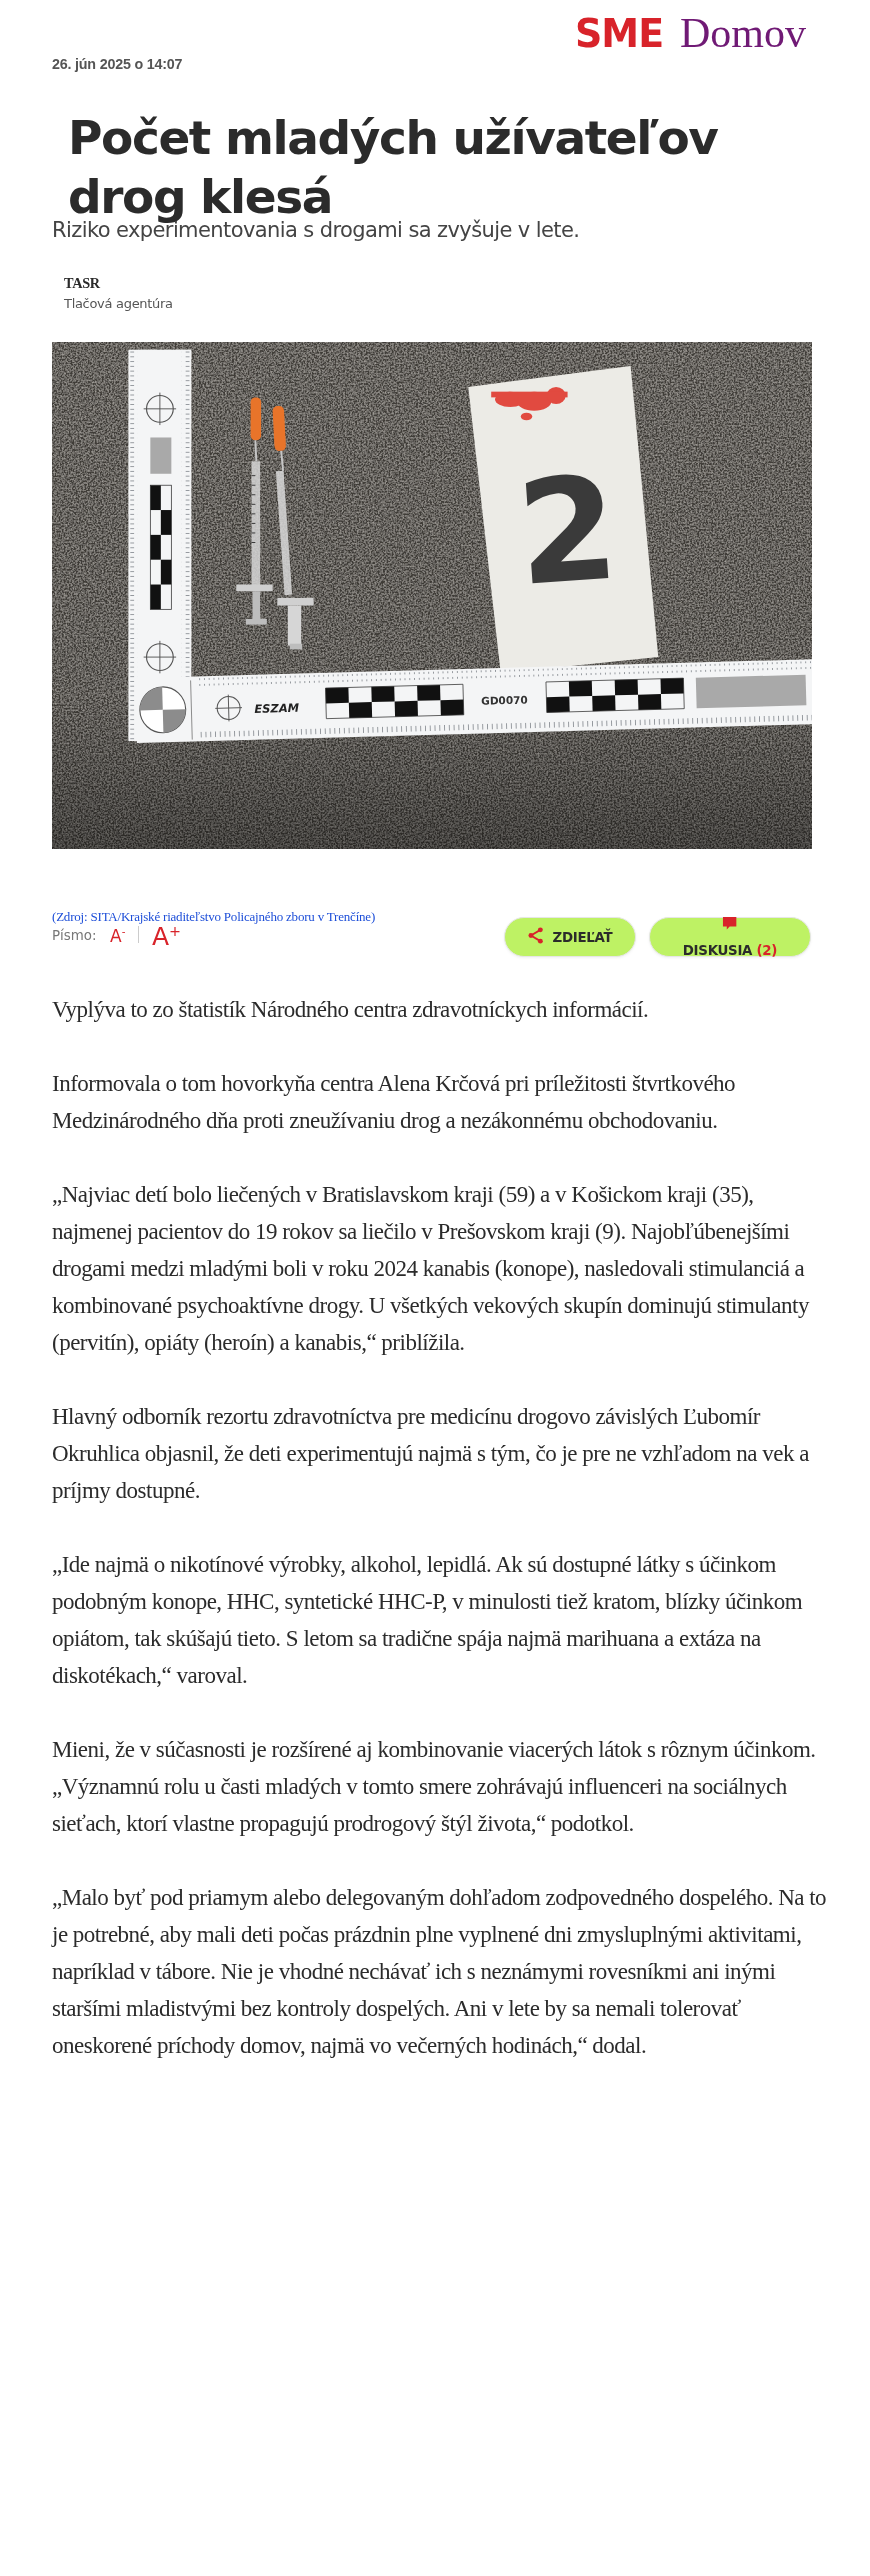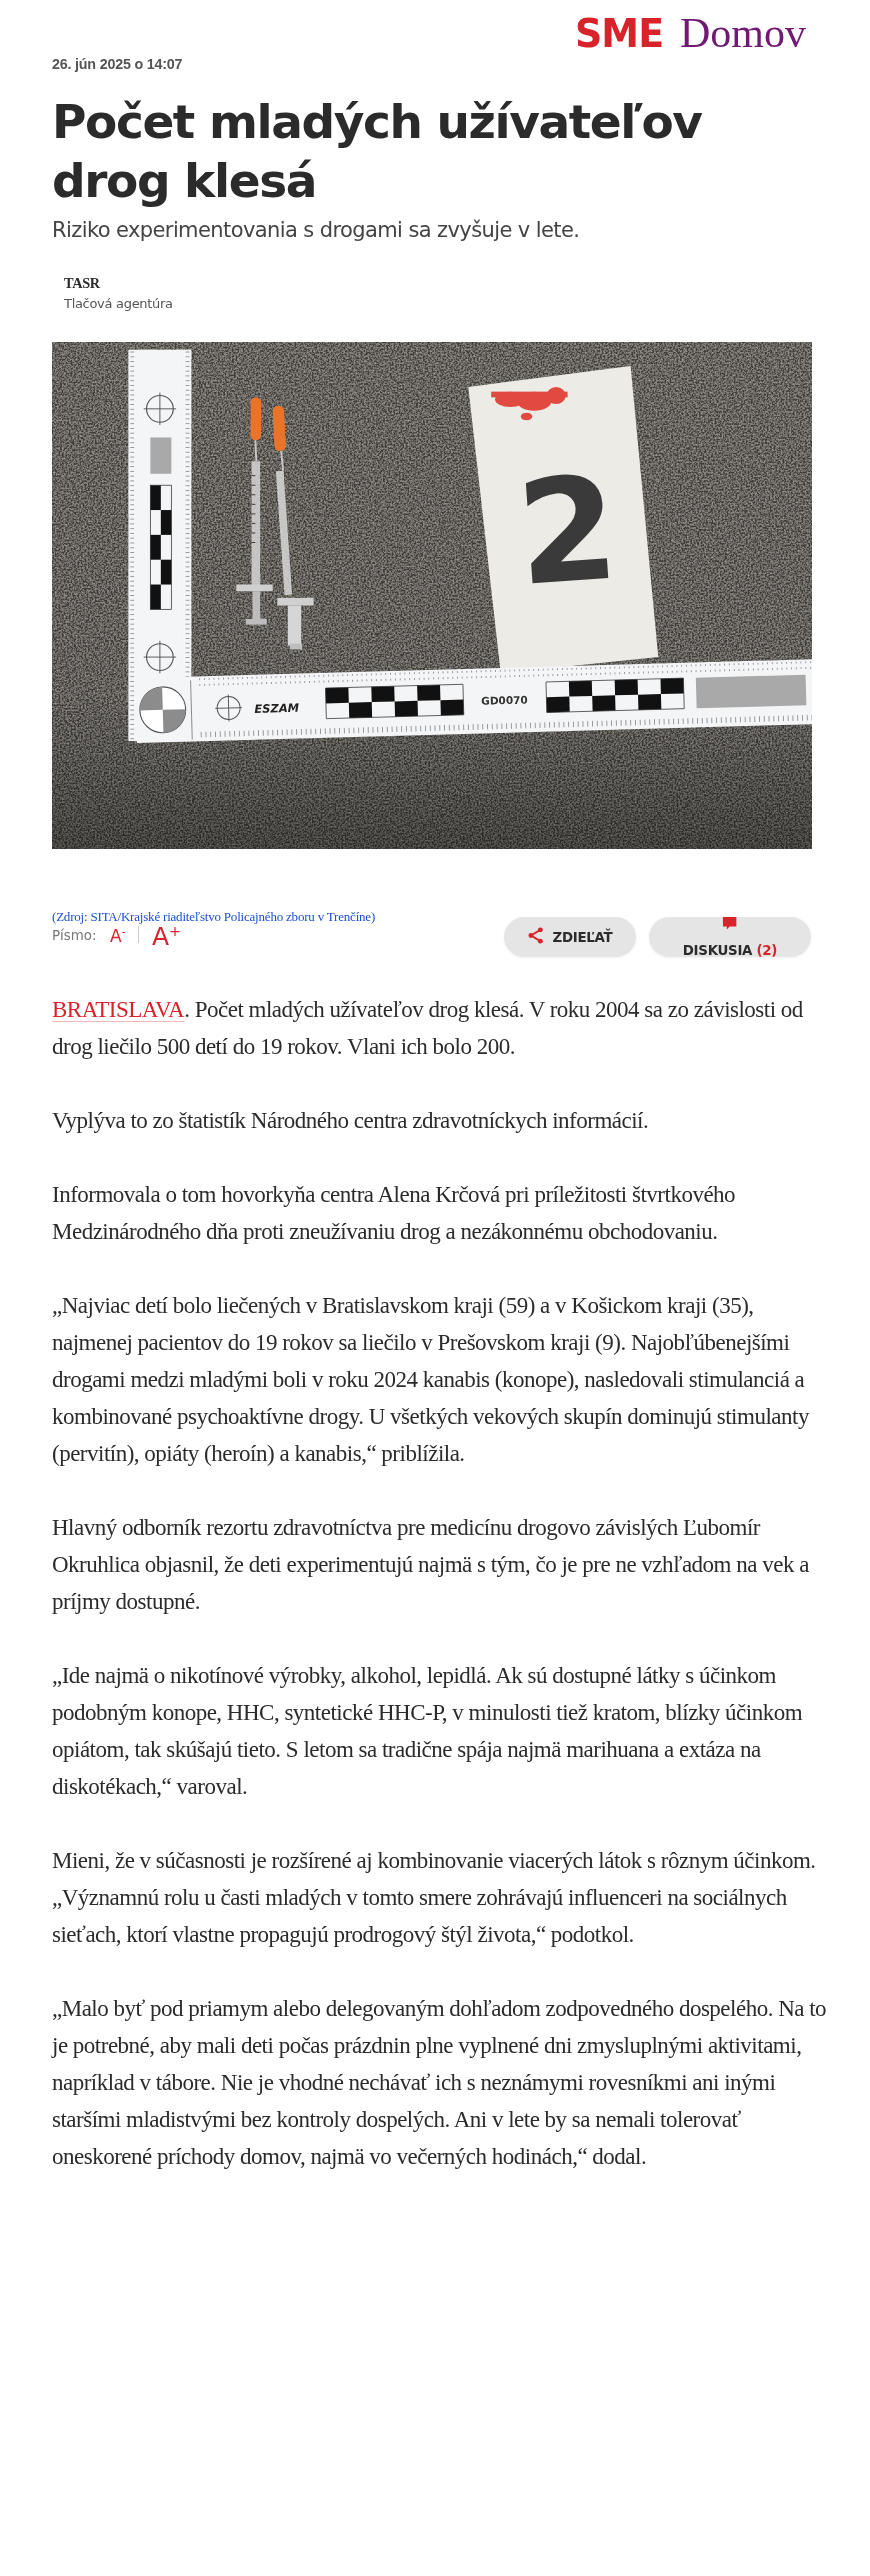--- a/index.html
+++ b/index.html
@@ -4,40 +4,40 @@
 <style>
   html, body { margin: 0; padding: 0; background: #ffffff; }
   body { width: 870px; height: 2576px; position: relative; overflow: hidden; color: #2b2b2b; }
   .abs { position: absolute; }
 
   
   .logo-sme { left: 575px; top: 11.5px; font-family: "DejaVu Sans", sans-serif; font-weight: bold; font-size: 38px; letter-spacing: -1px; color: #d8232a; line-height: 42px; transform: scaleY(1.05); }
   .logo-section { left: 680px; top: 12.4px; font-family: "Liberation Serif", serif; font-size: 42px; color: #701a75; line-height: 42px; }
   .date { left: 52px; top: 56px; font-family: "Liberation Sans", sans-serif; font-weight: bold; font-size: 14.3px; color: #555; letter-spacing: -0.2px; }
 
-  .title { left: 52px; top: 92px; width: 726px; margin: 0; font-family: "DejaVu Sans", sans-serif; font-weight: bold; font-size: 47px; line-height: 59px; letter-spacing: -1.4px; color: #2b2b2b; }
+  .title { left: 52px; top: 92px; width: 726px; margin: 16px; font-family: "DejaVu Sans", sans-serif; font-weight: bold; font-size: 47px; line-height: 59px; letter-spacing: -1.4px; color: #2b2b2b; }
   .perex { left: 52px; top: 218px; font-family: "DejaVu Sans", sans-serif; font-size: 21px; color: #444; letter-spacing: -0.6px; }
 
   .author-name { left: 64px; top: 275px; font-family: Liberation Serif, serif; font-weight: bold; font-size: 14.3px; color: #2b2b2b; letter-spacing: -0.3px; }
   .author-role { left: 64px; top: 296px; font-family: "DejaVu Sans", sans-serif; font-size: 13px; color: #555; letter-spacing: -0.3px; }
 
   
   .photo { left: 52px; top: 342px; width: 760px; height: 507px; background: #4a4742; overflow: hidden; }
   .photo svg { display: block; }
   .caption { left: 52px; top: 877px; font-family: "Liberation Serif", serif; font-size: 13px; color: #1d4ed8; letter-spacing: -0.2px; margin-top: 32px; }
 
   
   .font-label { left: 52px; top: 928px; font-family: "DejaVu Sans", sans-serif; font-size: 13.4px; color: #777; }
   .font-minus { left: 110px; top: 925px; font-family: "DejaVu Sans", sans-serif; font-size: 17px; color: #d8232a; cursor: pointer; }
   .font-minus sup, .font-plus sup { font-size: 10.5px; }
   .font-sep { left: 138px; top: 926px; width: 1px; height: 17px; background: #ccc; }
   .font-plus { left: 152px; top: 917px; font-family: "DejaVu Sans", sans-serif; font-size: 25px; color: #d8232a; cursor: pointer; line-height: 29px; }
   .font-plus sup { font-size: 14.3px; }
 
-  .pill { top: 917px; height: 40px; border: 1px solid #e6e6e6; border-radius: 21px; box-shadow: 0 1px 2.9px rgba(0,0,0,0.06); display: flex; align-items: center; justify-content: center; gap: 9.6px; font-family: "DejaVu Sans", sans-serif; font-weight: bold; font-size: 13.4px; color: #2b2b2b; letter-spacing: -0.3px; box-sizing: border-box; background: #e5e5e5; cursor: pointer; }
+  .pill { top: 917px; height: 40px; border: 1px solid #e6e6e6; border-radius: 21px; box-shadow: 0 1px 2.9px rgba(0,0,0,0.06); display: flex; align-items: center; justify-content: center; gap: 9.6px; font-family: "DejaVu Sans", sans-serif; font-weight: bold; font-size: 13.4px; color: #2b2b2b; letter-spacing: -0.3px; box-sizing: border-box; background: #bef264; cursor: pointer; }
   .pill-share { left: 504px; width: 132px; }
   .pill-discuss { left: 649px; width: 162px; flex-direction: column; }
   .pill .count { color: #d8232a; }
 
   
   .body { left: 52px; top: 991px; width: 778px; font-family: "Liberation Serif", serif; font-size: 23px; line-height: 37px; color: #2b2b2b; letter-spacing: -0.5px; }
   .body p { margin: 0 0 37px 0; }
   .dateline { color: #d8232a; text-decoration: underline; text-decoration-color: #f0b6b8; text-underline-offset: 3.8px; text-decoration-thickness: 1px; }
 </style>
 </head>
@@ -195,21 +195,20 @@
 <div class="abs pill pill-discuss">
   <span>
     <svg width="15.3" height="15.3" viewBox="0 0 16 16">
       <path d="M1 1 H15 V11 H8 L5 14 V11 H1 Z" fill="#d8232a"></path>
     </svg>
   </span>
   <span><span>DISKUSIA</span> <span class="count">(2)</span></span>
 </div>
 
 <div class="abs body">
-  <p><span class="dateline">BRATISLAVA</span><span>. Počet mladých užívateľov drog klesá. V roku 2004 sa zo závislosti od drog liečilo 500 detí do 19 rokov. Vlani ich bolo 200.</span></p>
   <p>Vyplýva to zo štatistík Národného centra zdravotníckych informácií.</p>
   <p>Informovala o tom hovorkyňa centra Alena Krčová pri príležitosti štvrtkového Medzinárodného dňa proti zneužívaniu drog a nezákonnému obchodovaniu.</p>
   <p>„Najviac detí bolo liečených v Bratislavskom kraji (59) a v Košickom kraji (35), najmenej pacientov do 19 rokov sa liečilo v Prešovskom kraji (9). Najobľúbenejšími drogami medzi mladými boli v roku 2024 kanabis (konope), nasledovali stimulanciá a kombinované psychoaktívne drogy. U všetkých vekových skupín dominujú stimulanty (pervitín), opiáty (heroín) a kanabis,“ priblížila.</p>
   <p>Hlavný odborník rezortu zdravotníctva pre medicínu drogovo závislých Ľubomír Okruhlica objasnil, že deti experimentujú najmä s tým, čo je pre ne vzhľadom na vek a príjmy dostupné.</p>
   <p>„Ide najmä o nikotínové výrobky, alkohol, lepidlá. Ak sú dostupné látky s účinkom podobným konope, HHC, syntetické HHC-P, v minulosti tiež kratom, blízky účinkom opiátom, tak skúšajú tieto. S letom sa tradične spája najmä marihuana a extáza na diskotékach,“ varoval.</p>
   <p>Mieni, že v súčasnosti je rozšírené aj kombinovanie viacerých látok s rôznym účinkom. „Významnú rolu u časti mladých v tomto smere zohrávajú influenceri na sociálnych sieťach, ktorí vlastne propagujú prodrogový štýl života,“ podotkol.</p>
   <p>„Malo byť pod priamym alebo delegovaným dohľadom zodpovedného dospelého. Na to je potrebné, aby mali deti počas prázdnin plne vyplnené dni zmysluplnými aktivitami, napríklad v tábore. Nie je vhodné nechávať ich s neznámymi rovesníkmi ani inými staršími mladistvými bez kontroly dospelých. Ani v lete by sa nemali tolerovať oneskorené príchody domov, najmä vo večerných hodinách,“ dodal.</p>
 </div>
 
 

